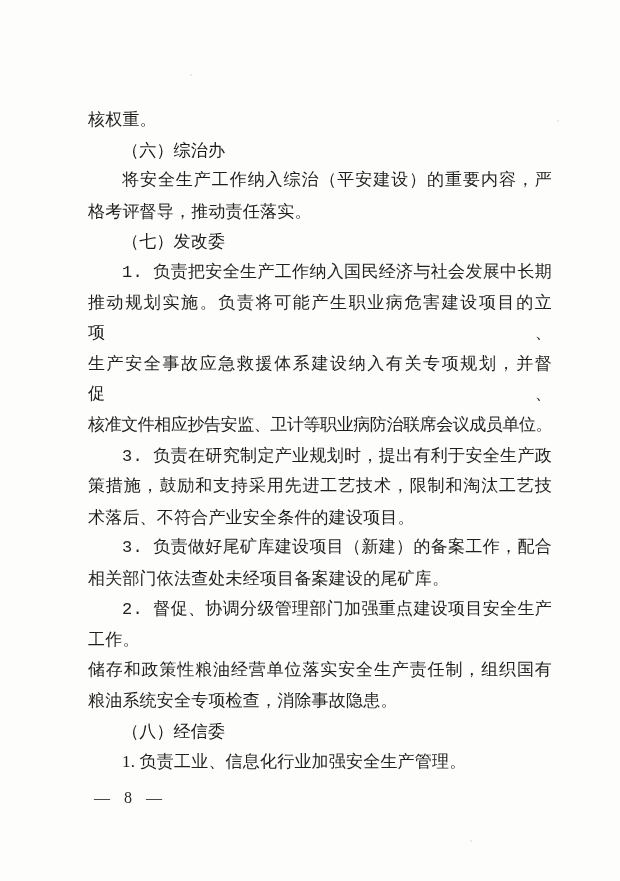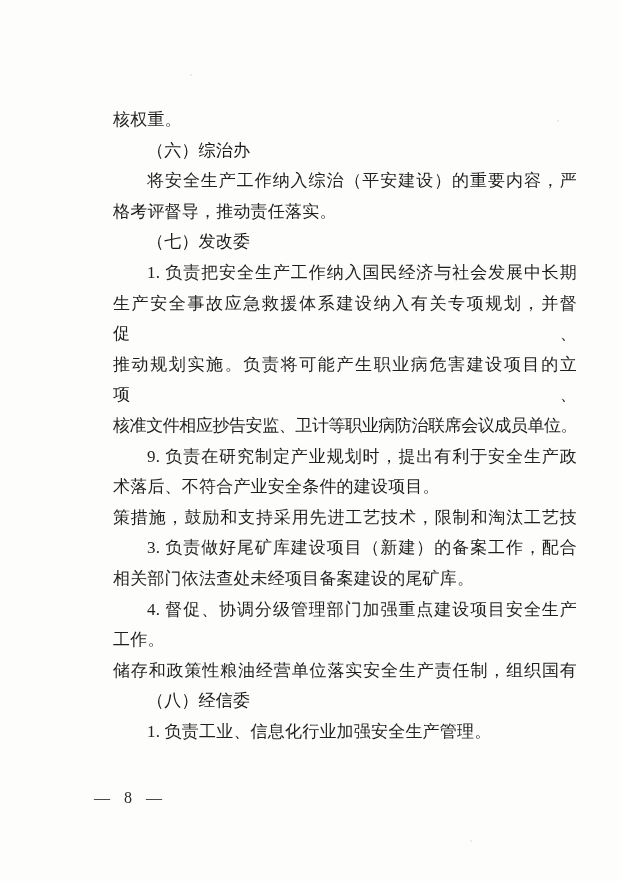--- a/index.html
+++ b/index.html
@@ -25,29 +25,28 @@
   }
   .text-block {
     position: absolute;
     left: 88px;
     top: 105px;
     width: 464px;
     font-size: 17px;
     line-height: 30.6px;
     color: #1f1f1f;
     letter-spacing: 0.2px;
-    margin-left: 25px;
   }
   .line {
     min-height: 30.6px;
     text-align: left;
   }
   .in { text-indent: 2em; }
   .h  { font-weight: normal; color: #171717; }
-  .j  { text-align: justify; text-align-last: justify; }
+  .j  { text-align: justify; text-align-last: justify; font-family: Liberation Mono, monospace; }
   .t  { letter-spacing: -0.6px; }
   .page-number {
     position: absolute;
     left: 94px;
     top: 789px;
     font-size: 16px;
     color: #2a2a2a;
     letter-spacing: 5px;
   }
 </style>
@@ -60,30 +59,31 @@
   <div class="speck" style="left:557px; top:120px; width:2px; height:2px;"></div>
   <div class="speck" style="left:470px; top:840px; width:2px; height:2px;"></div>
 
   <div class="text-block">
     <div class="line">核权重。</div>
     <div class="line h in">（六）综治办</div>
     <div class="line in j">将安全生产工作纳入综治（平安建设）的重要内容，严</div>
     <div class="line">格考评督导，推动责任落实。</div>
     <div class="line h in">（七）发改委</div>
     <div class="line in j">1. 负责把安全生产工作纳入国民经济与社会发展中长期</div>
+    <div class="line j">推动规划实施。负责将可能产生职业病危害建设项目的立项、</div>
     <div class="line j">生产安全事故应急救援体系建设纳入有关专项规划，并督促、</div>
-    <div class="line j">推动规划实施。负责将可能产生职业病危害建设项目的立项、</div>
     <div class="line j t">核准文件相应抄告安监、卫计等职业病防治联席会议成员单位。</div>
-    <div class="line in j">9. 负责在研究制定产业规划时，提出有利于安全生产政</div>
+    <div class="line in j">3. 负责在研究制定产业规划时，提出有利于安全生产政</div>
+    <div class="line j">策措施，鼓励和支持采用先进工艺技术，限制和淘汰工艺技</div>
     <div class="line">术落后、不符合产业安全条件的建设项目。</div>
-    <div class="line j">策措施，鼓励和支持采用先进工艺技术，限制和淘汰工艺技</div>
     <div class="line in j">3. 负责做好尾矿库建设项目（新建）的备案工作，配合</div>
     <div class="line">相关部门依法查处未经项目备案建设的尾矿库。</div>
-    <div class="line in j">4. 督促、协调分级管理部门加强重点建设项目安全生产</div>
+    <div class="line in j">2. 督促、协调分级管理部门加强重点建设项目安全生产</div>
     <div class="line">工作。</div>
     <div class="line j">储存和政策性粮油经营单位落实安全生产责任制，组织国有</div>
+    <div class="line">粮油系统安全专项检查，消除事故隐患。</div>
     <div class="line h in">（八）经信委</div>
     <div class="line in">1. 负责工业、信息化行业加强安全生产管理。</div>
   </div>
 
   <div class="page-number">— 8 —</div>
 
 </div>
 
 </body></html>

